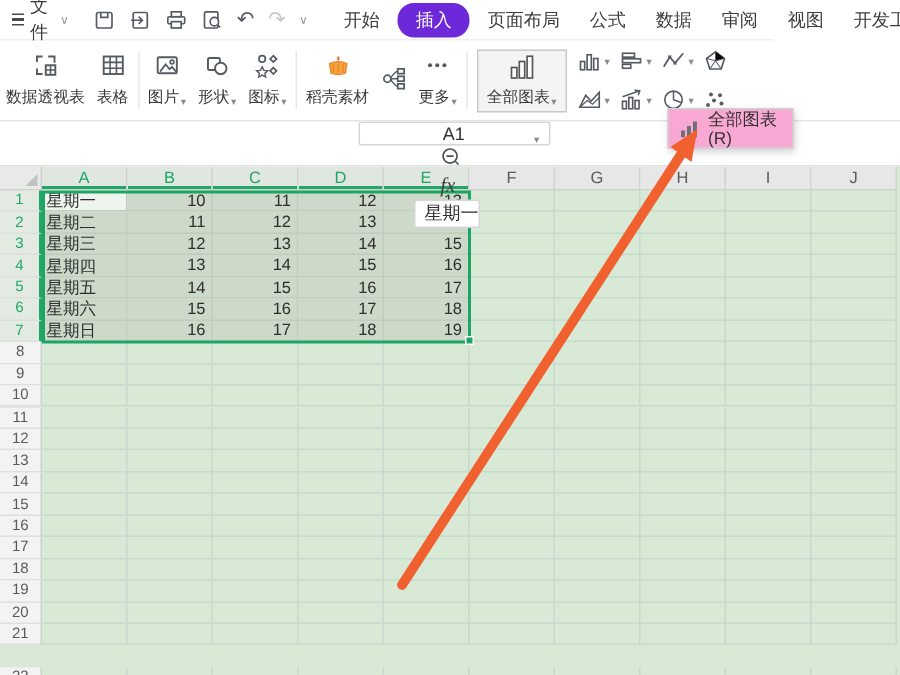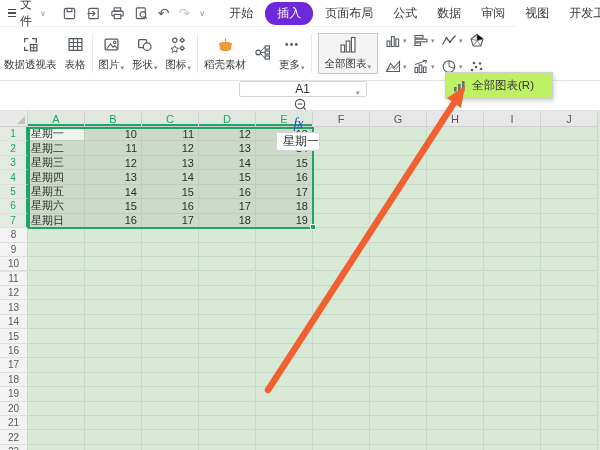--- a/index.html
+++ b/index.html
@@ -29,21 +29,21 @@
   .all-charts-btn { margin:4px 3px 4px 4px; border:1px solid #c9c9c9; background:#f4f4f4; display:flex; flex-direction:column; align-items:center; justify-content:center; gap:2px; padding:2px 6px; font-size:10.5px; color:#3a3a3a; }
   .chart-grid { display:grid; grid-template-columns:repeat(4,28px); grid-template-rows:23px 23px; align-content:center; row-gap:3px; margin-left:2px; }
   .ct { display:flex; align-items:center; justify-content:flex-start; gap:2px; padding-left:2px; }
   .caret2 { font-family:"DejaVu Sans",sans-serif; font-size:7px; color:#8a8a8a; }
 
   
   .formula-bar { position:absolute; top:81px; left:0; width:600px; height:30px; background:#fff; border-bottom:1px solid #e0e0e0; display:flex; align-items:center; z-index:8;flex-direction:column; }
   .name-box { width:128px; height:22px; margin-left:5px; border:1px solid #d6d6d6; border-radius:2px; display:flex; align-items:center; justify-content:center; font-size:12px; color:#333; position:relative; background:#fff; }
   .name-caret { position:absolute; right:6px; top:7px; font-family:"DejaVu Sans",sans-serif; font-size:7px; color:#8a8a8a; }
   .fb-sep { width:1px; height:18px; background:#e4e4e4; margin:0 7px; }
-  .fx { font-family:"Liberation Serif",serif; font-style:italic; font-size:14px; color:#1d4ed8; margin:0 7px 0 4px; }
+  .fx { font-family:"Liberation Serif",serif; font-style:italic; font-size:14px; color:#404040; margin:0 7px 0 4px; }
   .formula-input { flex:1; height:22px; border:1px solid #d6d6d6; border-radius:2px; margin-right:4px; display:flex; align-items:center; padding-left:6px; font-size:12px; color:#2e2e2e; background:#fff; }
 
   
   .sheet { position:absolute; top:111px; left:0; width:600px; height:339px; overflow:hidden; background:#d8e9d6; }
   .corner { position:absolute; top:0; left:0; width:28px; height:16px; background:#e9e9e9; border-right:1px solid #cfcfcf; border-bottom:1px solid #cfcfcf; }
   .corner .tri { position:absolute; right:2px; bottom:2px; width:0; height:0; border-left:8px solid transparent; border-bottom:8px solid #bfc3bf; }
   .col-headers { position:absolute; top:0; left:28px; height:16px; display:flex; }
   .col-h { width:57px; flex:none; display:flex; align-items:center; justify-content:center; font-size:11px; color:#5a5a5a; background:#e7e7e7; border-right:1px solid #d2d2d2; border-bottom:1px solid #cfcfcf; }
   .col-h.sel { color:#21a666; background:#e0e7e0; box-shadow:inset 0 -2px 0 #21a666; }
   .grid { position:absolute; top:16px; left:0; width:600px; height:323px; }
@@ -52,21 +52,21 @@
   .row-num.sel { background:#e3eae2; color:#21a666; border-right:2px solid #21a666; }
   .cell { width:57px; flex:none; border-right:1px solid #c6d9cb; border-bottom:1px solid #c6d9cb; font-size:11px; color:#2e2e2e; display:flex; align-items:center; overflow:hidden; }
   .cell.day { padding-left:3px; }
   .cell.num { justify-content:flex-end; padding-right:4px; }
   .selcell { background:#cdd9c9; border-color:#c0ccbc; }
   .active-cell { background:#eef5ee; }
   .selection { position:absolute; left:28px; top:16px; width:286px; height:102px; border:2px solid #1ea565; pointer-events:none; z-index:5; }
   .fill-handle { position:absolute; left:310px; top:113px; width:6px; height:6px; background:#1ea565; border:1px solid #fff; z-index:6; }
 
   
-  .dropdown { position:absolute; left:445px; top:72px; width:108px; background:#bef264; border:1px solid #cfcfcf; box-shadow:1px 2px 5px rgba(0,0,0,0.18); z-index:30; padding:2px 0; }
+  .dropdown { position:absolute; left:445px; top:72px; width:84px; background:#f9a8d4; border:1px solid #cfcfcf; box-shadow:1px 2px 5px rgba(0,0,0,0.18); z-index:30; padding:2px 0; }
   .dd-item { height:21px; display:flex; align-items:center; gap:6px; padding:0 7px; font-size:11.5px; color:#333; }
   .dd-item .ddicon { display:flex; align-items:center; }
   .submenu-caret { margin-left:auto; font-family:"DejaVu Sans",sans-serif; font-size:8px; color:#666; }
 
   
   .arrow-layer { position:absolute; top:0; left:0; z-index:40; pointer-events:none; }
 </style>
 </head>
 <body>
 
@@ -595,33 +595,20 @@
         <div class="cell"></div>
         <div class="cell"></div>
         <div class="cell"></div>
         <div class="cell"></div>
         <div class="cell"></div>
         <div class="cell"></div>
         <div class="cell"></div>
         <div class="cell"></div>
         <div class="cell"></div>
       </div>
-      <div class="grid-row" style="top: 303.45px;">
-        <div class="row-num">22</div>
-        <div class="cell"></div>
-        <div class="cell"></div>
-        <div class="cell"></div>
-        <div class="cell"></div>
-        <div class="cell"></div>
-        <div class="cell"></div>
-        <div class="cell"></div>
-        <div class="cell"></div>
-        <div class="cell"></div>
-        <div class="cell"></div>
-      </div>
       <div class="grid-row" style="top: 317.9px;">
         <div class="row-num">23</div>
         <div class="cell"></div>
         <div class="cell"></div>
         <div class="cell"></div>
         <div class="cell"></div>
         <div class="cell"></div>
         <div class="cell"></div>
         <div class="cell"></div>
         <div class="cell"></div>

